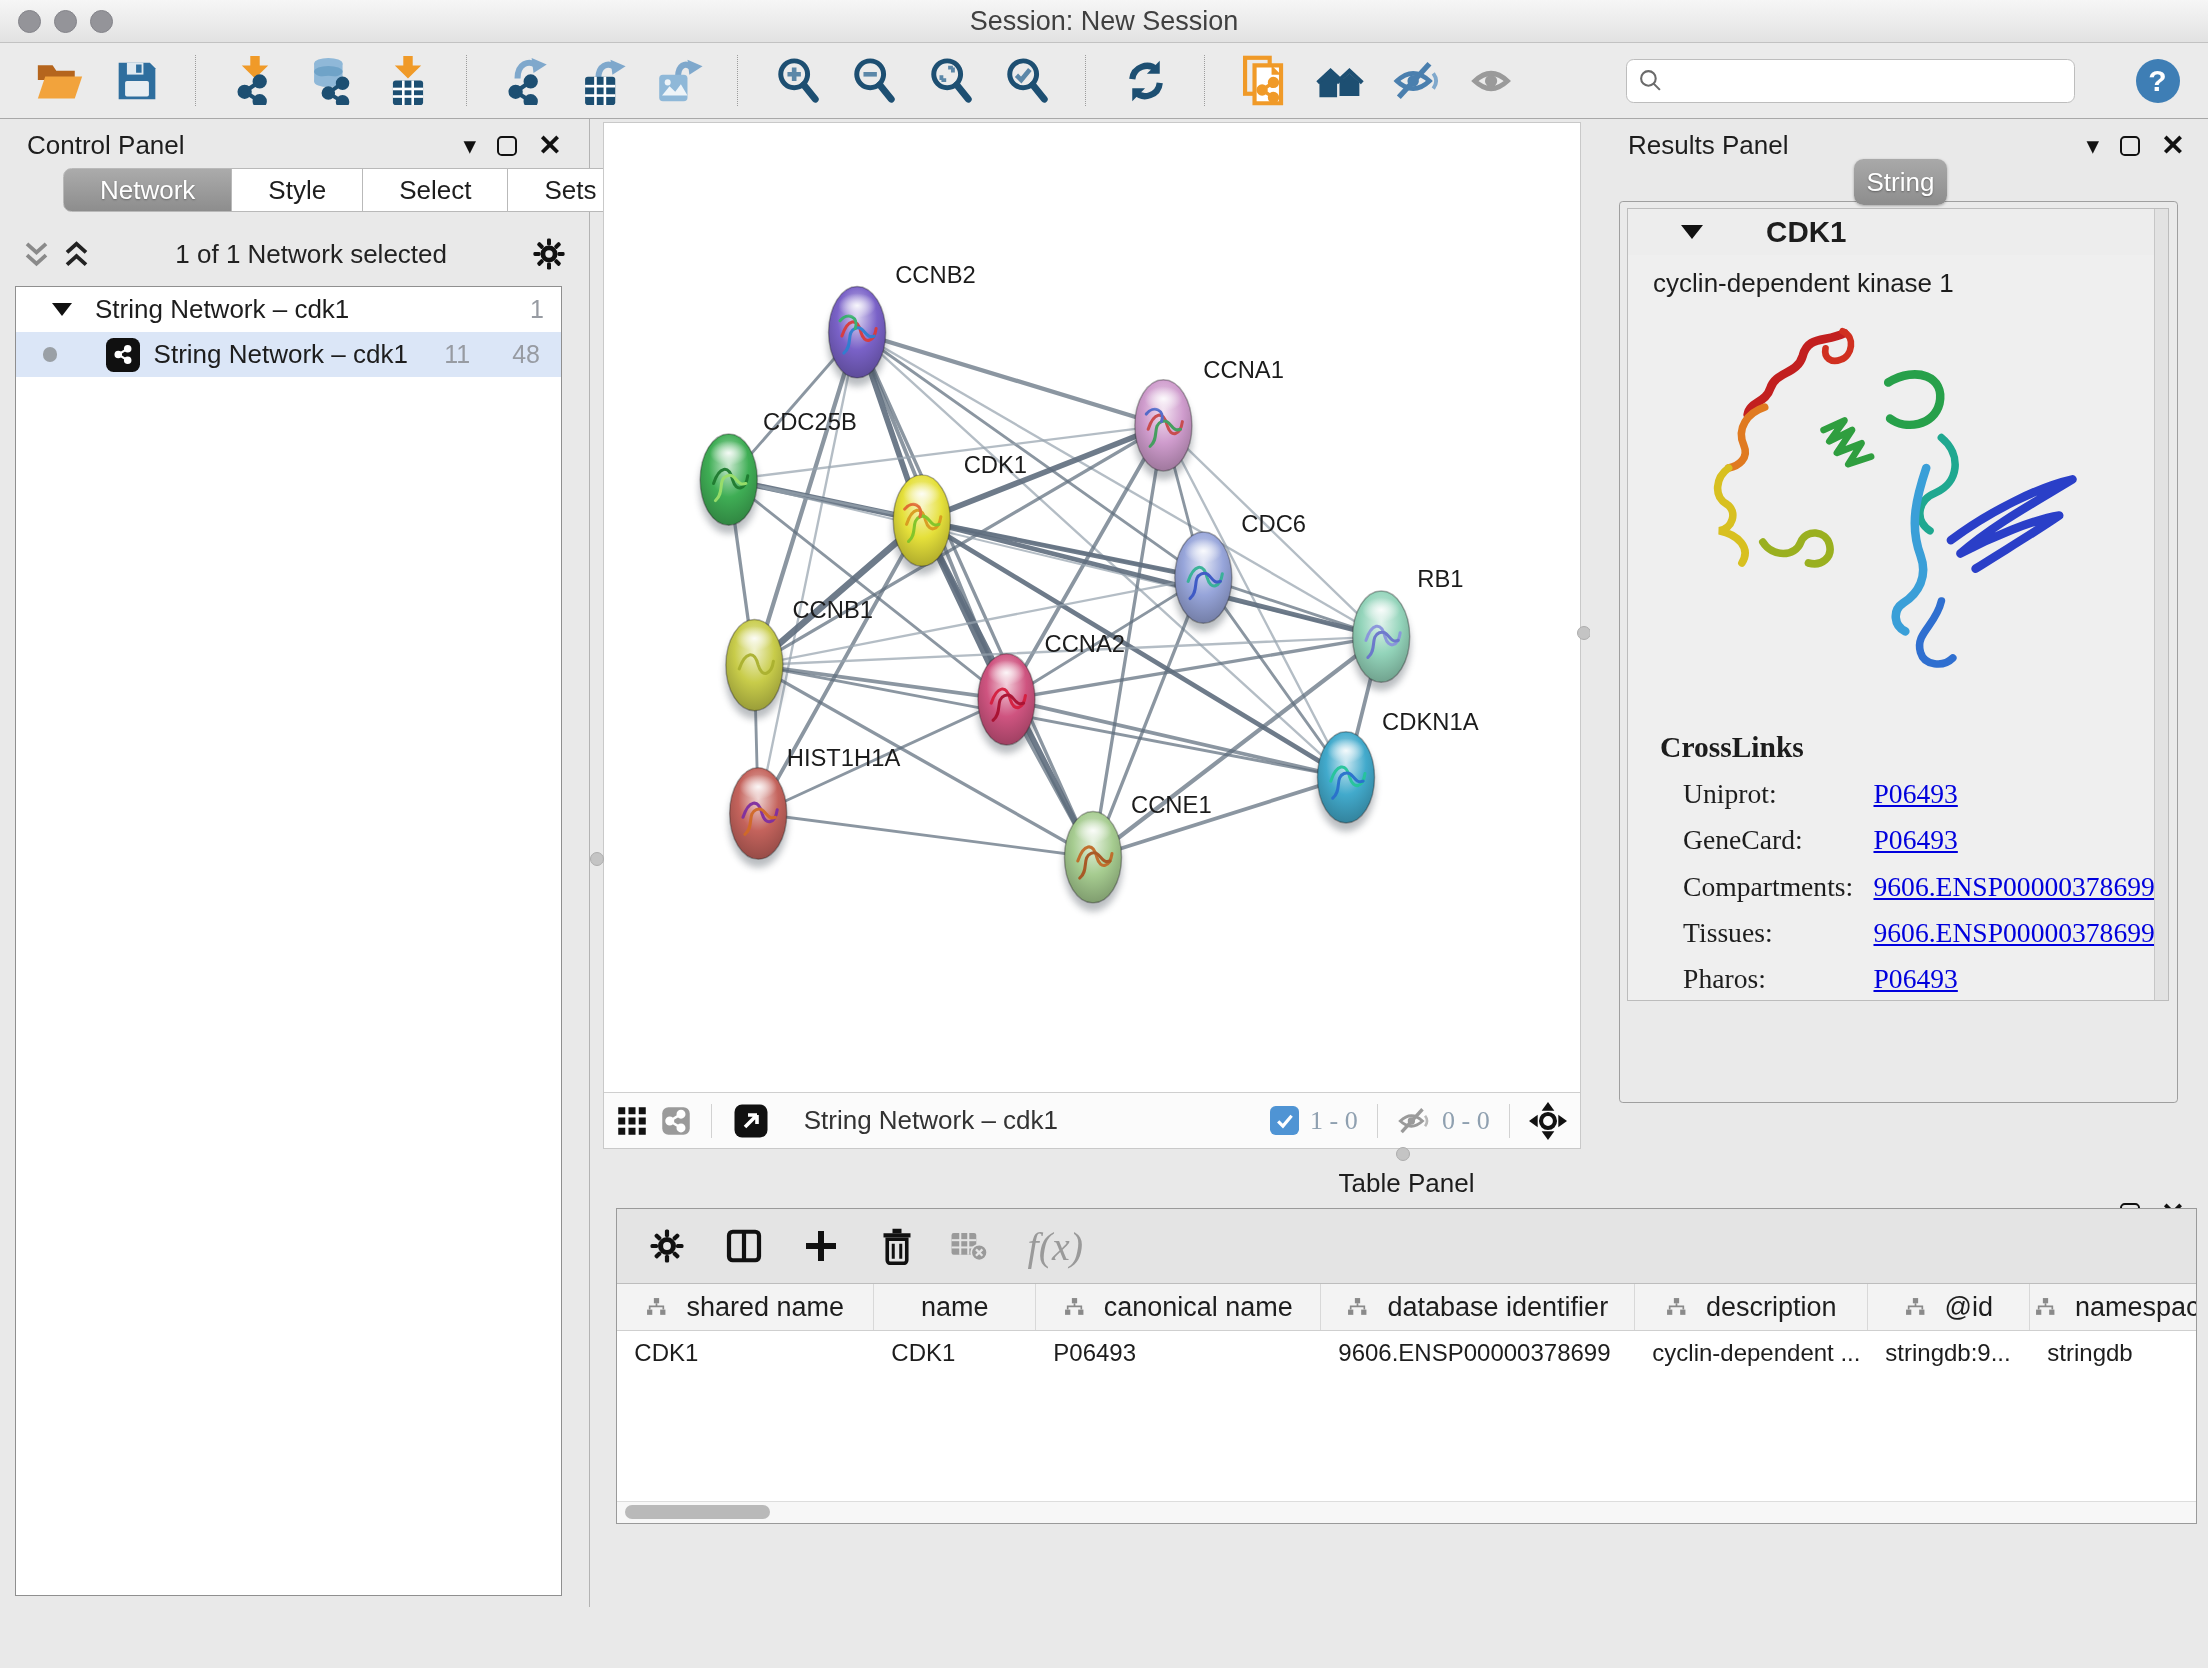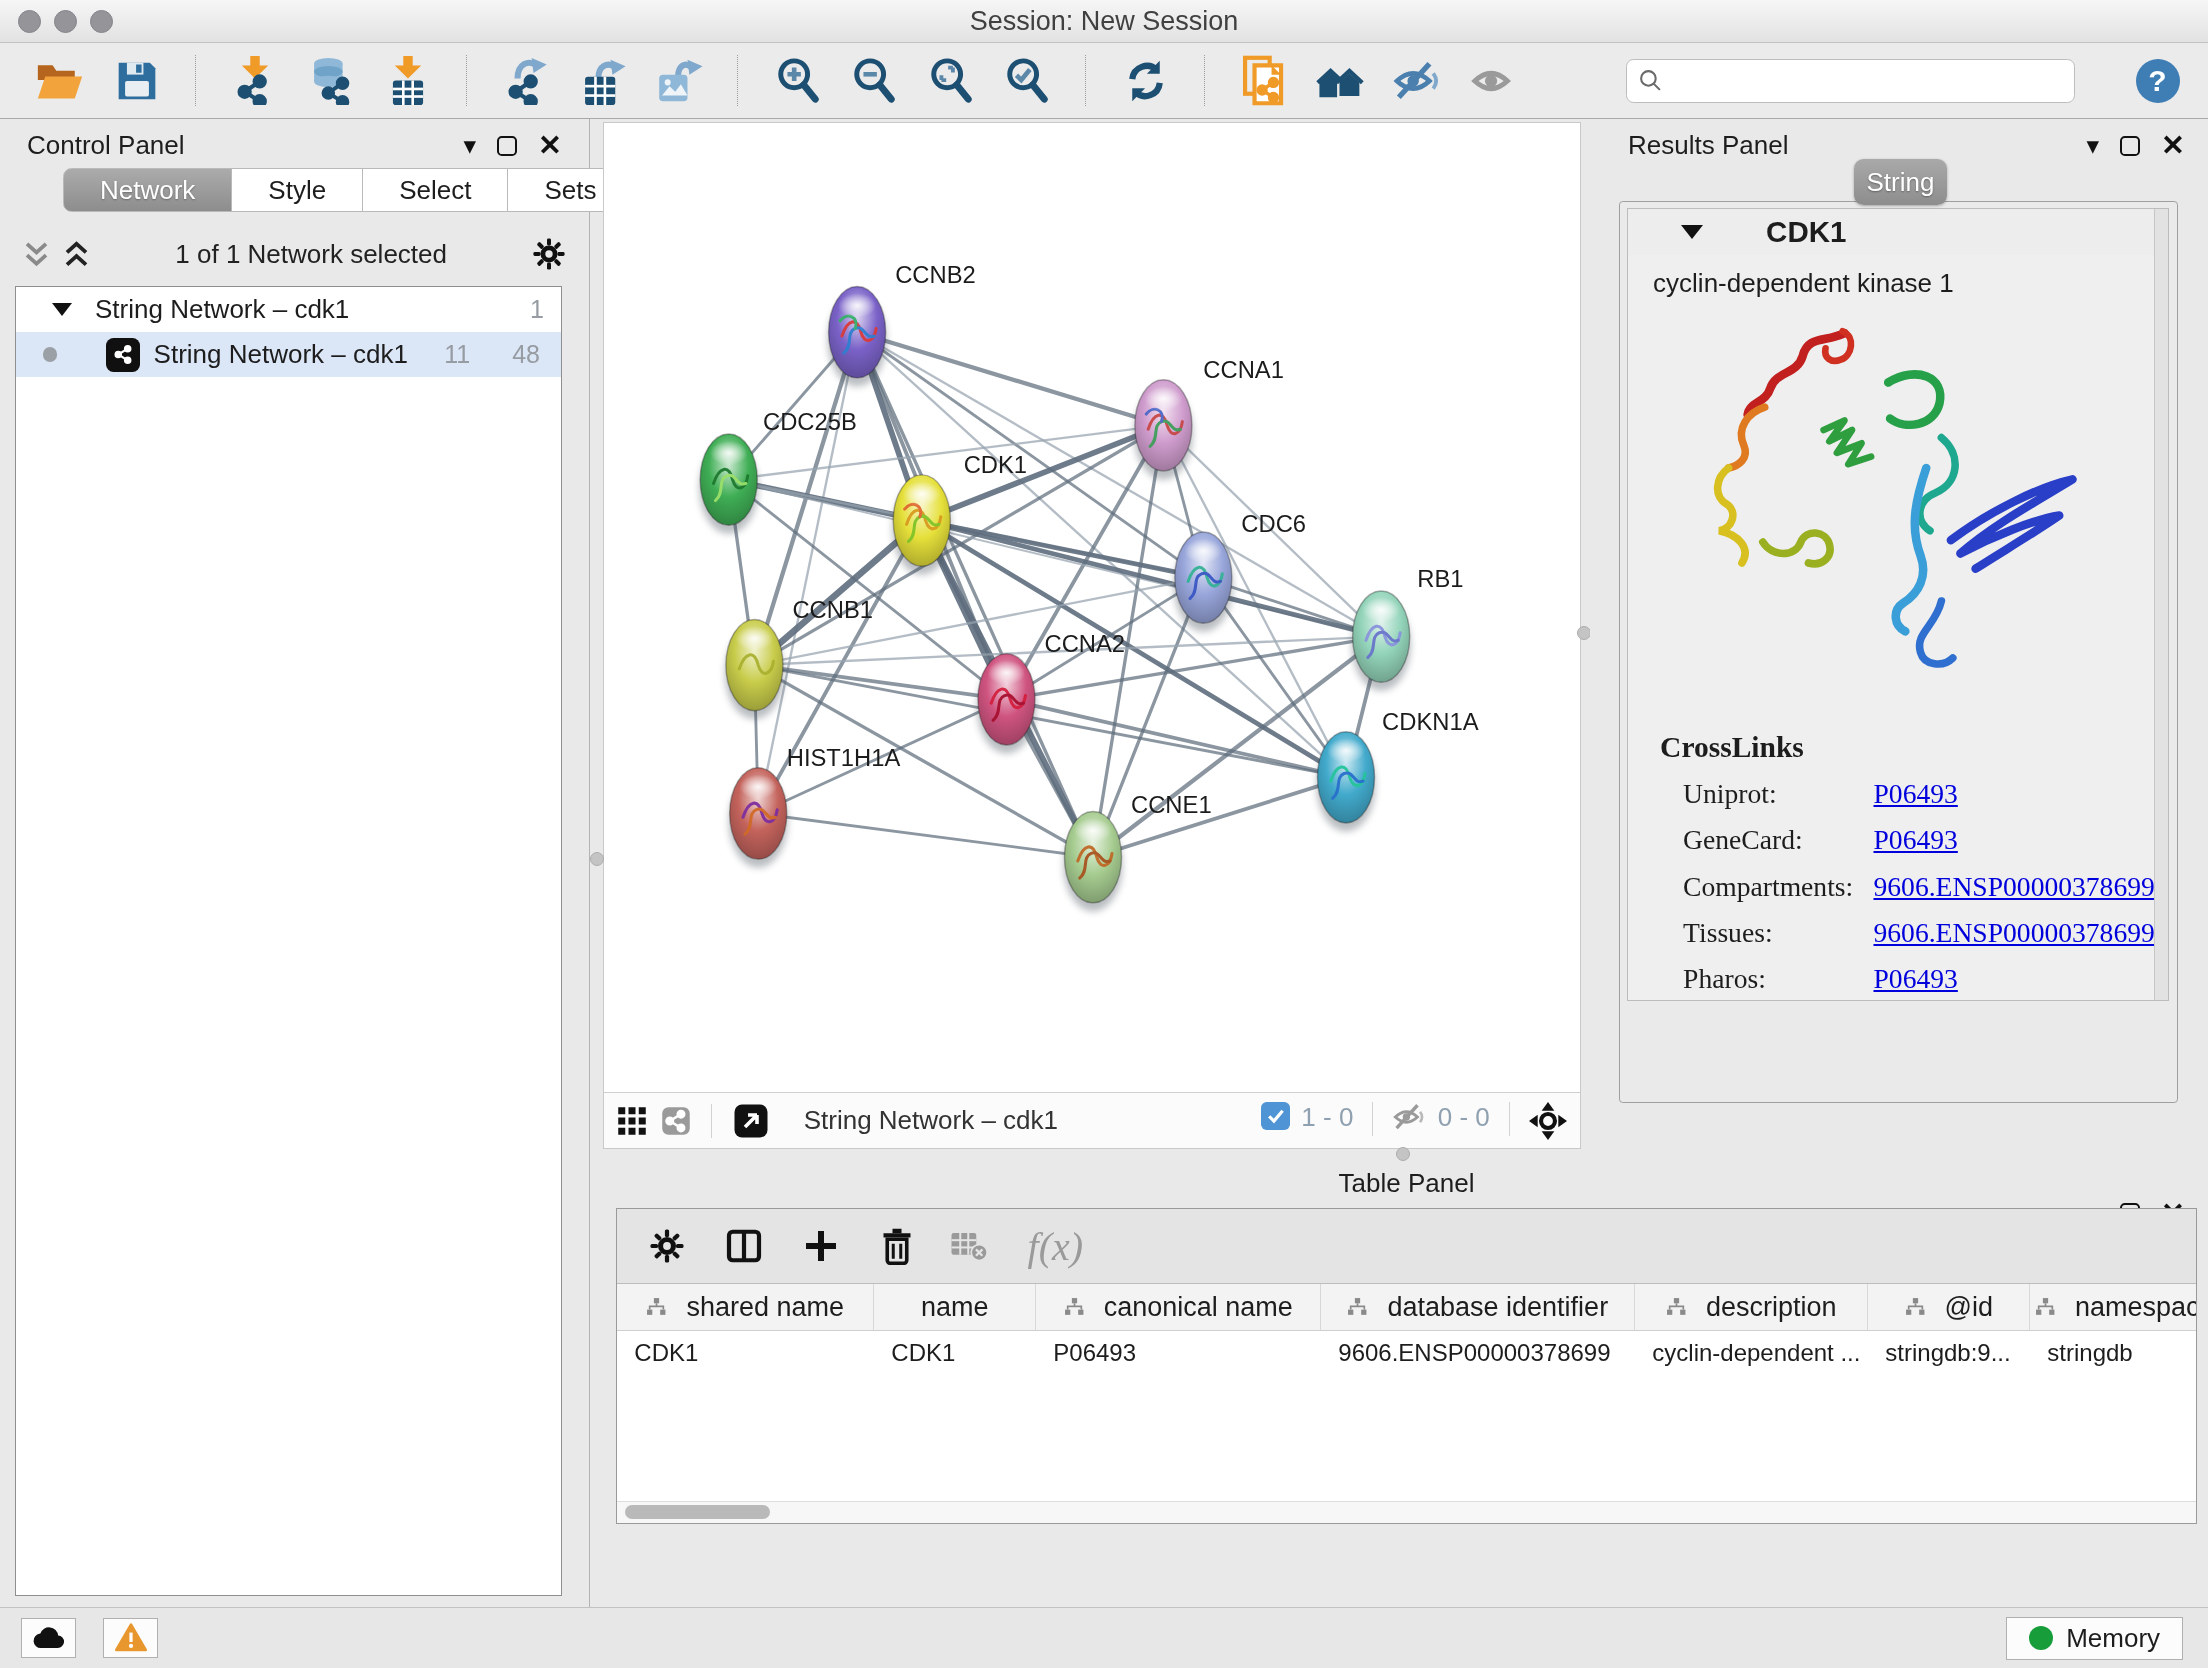--- a/index.html
+++ b/index.html
@@ -58,21 +58,21 @@
   .trow2 .cnt.n1{margin-left:auto;margin-right:42px;}
   .trow2 .cnt.n2{margin-right:21px;}
   
   .network-area{position:absolute;left:603px;top:122px;width:978px;height:1027px;background:#fff;
     border:1px solid #c9c9c9;box-sizing:border-box;display:flex;flex-direction:column;}
   .net-canvas{flex:1;position:relative;overflow:hidden;}
   .net-toolbar{height:55px;border-top:1px solid #cfcfcf;background:#fbfbfb;display:flex;
     align-items:center;padding:0 13.3px;gap:13.3px;}
   .vsep{width:1px;height:34px;background:#d2d2d2;margin:0 7.6px;}
   .net-title{font-size:26px;color:#333;margin-left:21px;}
-  .net-right{margin-left:auto;display:flex;gap:11.4px;}
+  .net-right{margin-left:auto;display:flex;align-items:center;gap:11.4px;font-family:Liberation Serif, serif;}
   .net-cnt{font-size:26px;color:#8fa0b0;}
   .chk{width:28.5px;height:28.5px;border-radius:5.7px;background:#4f94d4;display:flex;align-items:center;justify-content:center;}
   
   .h-dot{position:absolute;width:14.3px;height:14.3px;border-radius:50%;background:#c4c4c4;border:1px solid #adadad;box-sizing:border-box;}
   
   .results-panel{position:absolute;left:1590px;top:119px;width:618px;height:1043px;background:#e9e9e9;}
   .rp-hdr{position:absolute;left:38px;right:23px;top:7.6px;height:38px;display:flex;align-items:center;}
   .rp-hdr .ttl{font-size:26px;}
   .rp-hdr .phdr-ics{margin-left:auto;}
   .string-tab{position:absolute;left:264px;top:40px;width:93px;height:46px;border-radius:9.5px;
@@ -928,33 +928,15 @@
               <div class="g-td" style="width: 190px;">stringdb</div>
             </div>
           </div>
         <div class="hscroll">
           <div class="hthumb"></div>
         </div>
       </div>
     </div>
   </div>
 
-  <div class="statusbar">
-    <div class="sb-btn sb-cloud">
-      <svg width="34" height="25" viewBox="0 0 26 18">
-          <path d="M7 17a5.5 5.5 0 0 1-.6-11A7 7 0 0 1 20 7.5 4.6 4.6 0 0 1 19.5 17z" fill="#111"></path>
-        </svg>
-    </div>
-    <div class="sb-btn sb-warn">
-      <svg width="32" height="28.5" viewBox="0 0 24 21">
-          <path d="M12 1L23 20H1z" fill="#e8962e" stroke="#e8962e" stroke-width="2" stroke-linejoin="round"></path>
-          <rect x="10.8" y="7" width="2.4" height="7" fill="#fff"></rect>
-          <circle cx="12" cy="17" r="1.6" fill="#fff"></circle>
-        </svg>
-    </div>
-    <div class="mem-btn">
-      <span class="mem-dot"></span>
-      <span>Memory</span>
-    </div>
-  </div>
 
 </div>
 
 
 </body></html>

